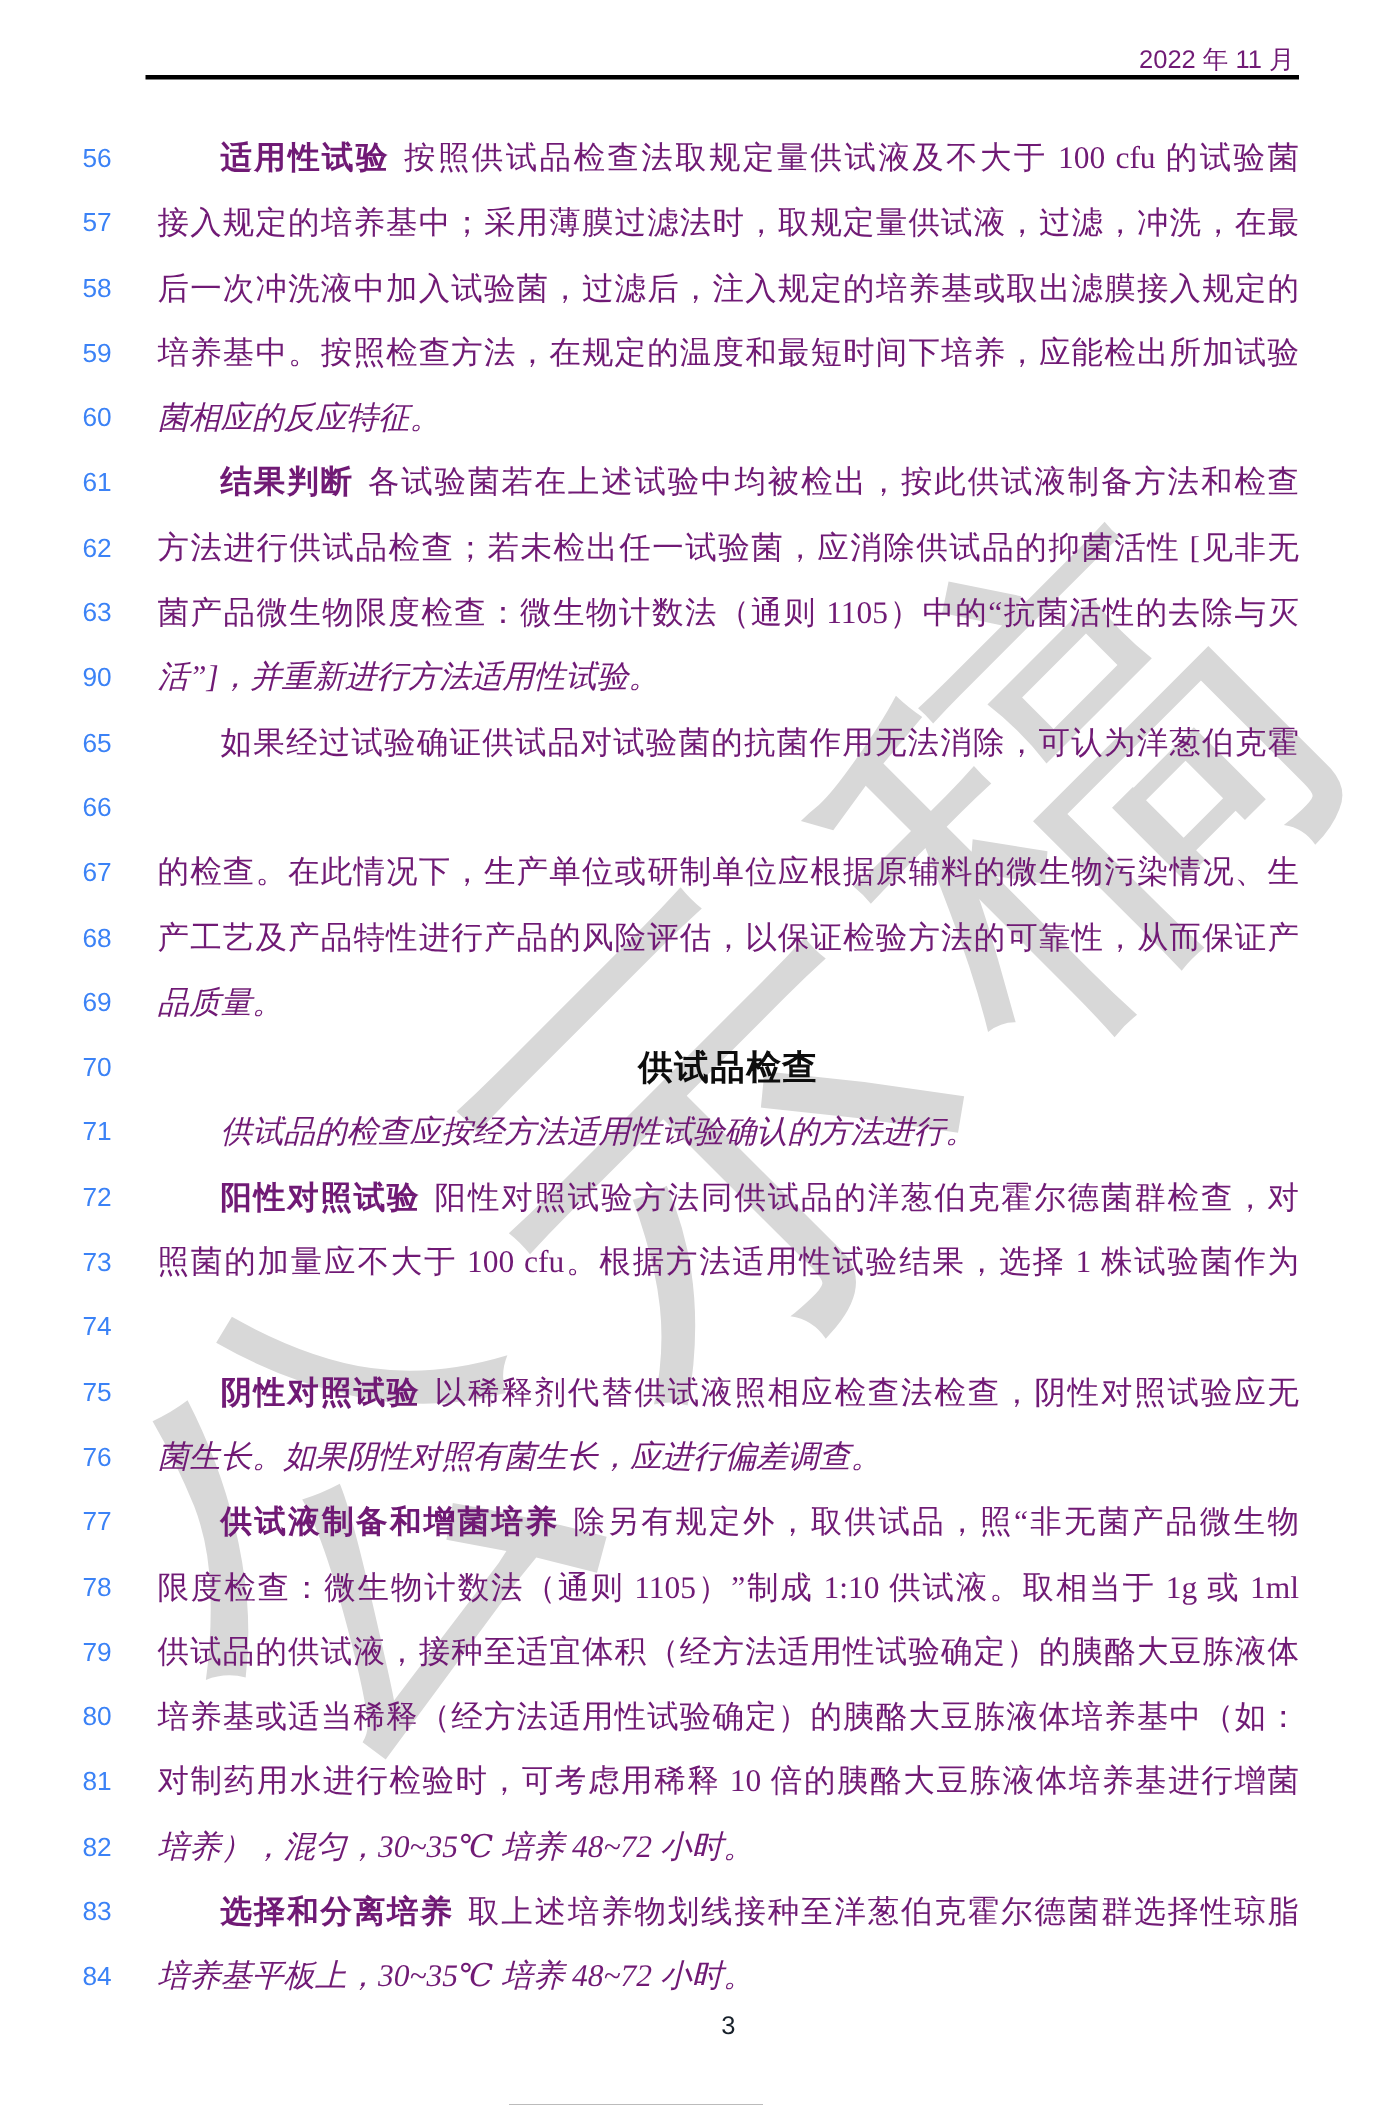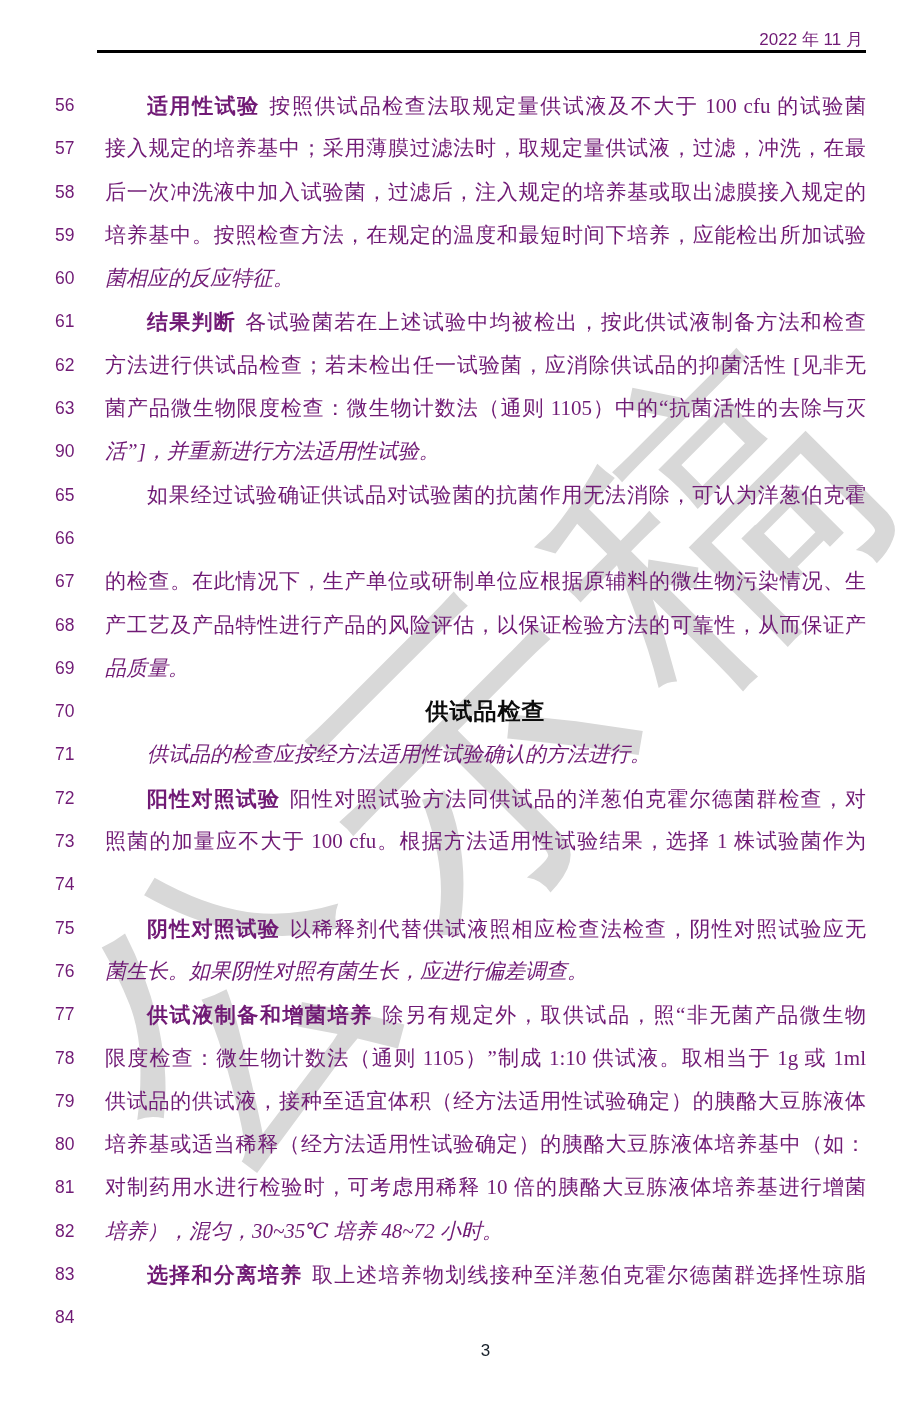--- a/index.html
+++ b/index.html
@@ -40,21 +40,21 @@
     height:3px;
     background:#000000;
   }
 
   .lines { position:absolute; top:84px; left:0; width:924px; }
   .row { position:relative; height:43.3px; line-height:43.3px; }
   .lineno {
     position:absolute; left:55px; top:0; width:34px;
     font-family:"Liberation Sans","DejaVu Sans",sans-serif;
     font-size:17.5px;
-    color:#701a75;
+    color:#3b82f6;
     text-align:left;
   }
   .ltext {
     margin-left:105px;
     width:761px;
     font-size:21px;
     color:#701a75;
   }
   .full { text-align:justify; text-align-last:justify; }
   .end  { text-align:left;font-style:italic; }
@@ -201,19 +201,20 @@
         <div class="row">
           <span class="lineno">82</span>
           <div class="ltext end">培养），混匀，30~35℃ 培养 48~72 小时。</div>
         </div>
         <div class="row">
           <span class="lineno">83</span>
           <div class="ltext full indent"><b class="term">选择和分离培养</b><span>取上述培养物划线接种至洋葱伯克霍尔德菌群选择性琼脂</span></div>
         </div>
         <div class="row">
           <span class="lineno">84</span>
+          <div class="ltext end">培养基平板上，30~35℃ 培养 48~72 小时。</div>
         </div>
       </div>
 
     <div class="page-number">3</div>
 
   </div>
 </div>
 
 </body></html>

